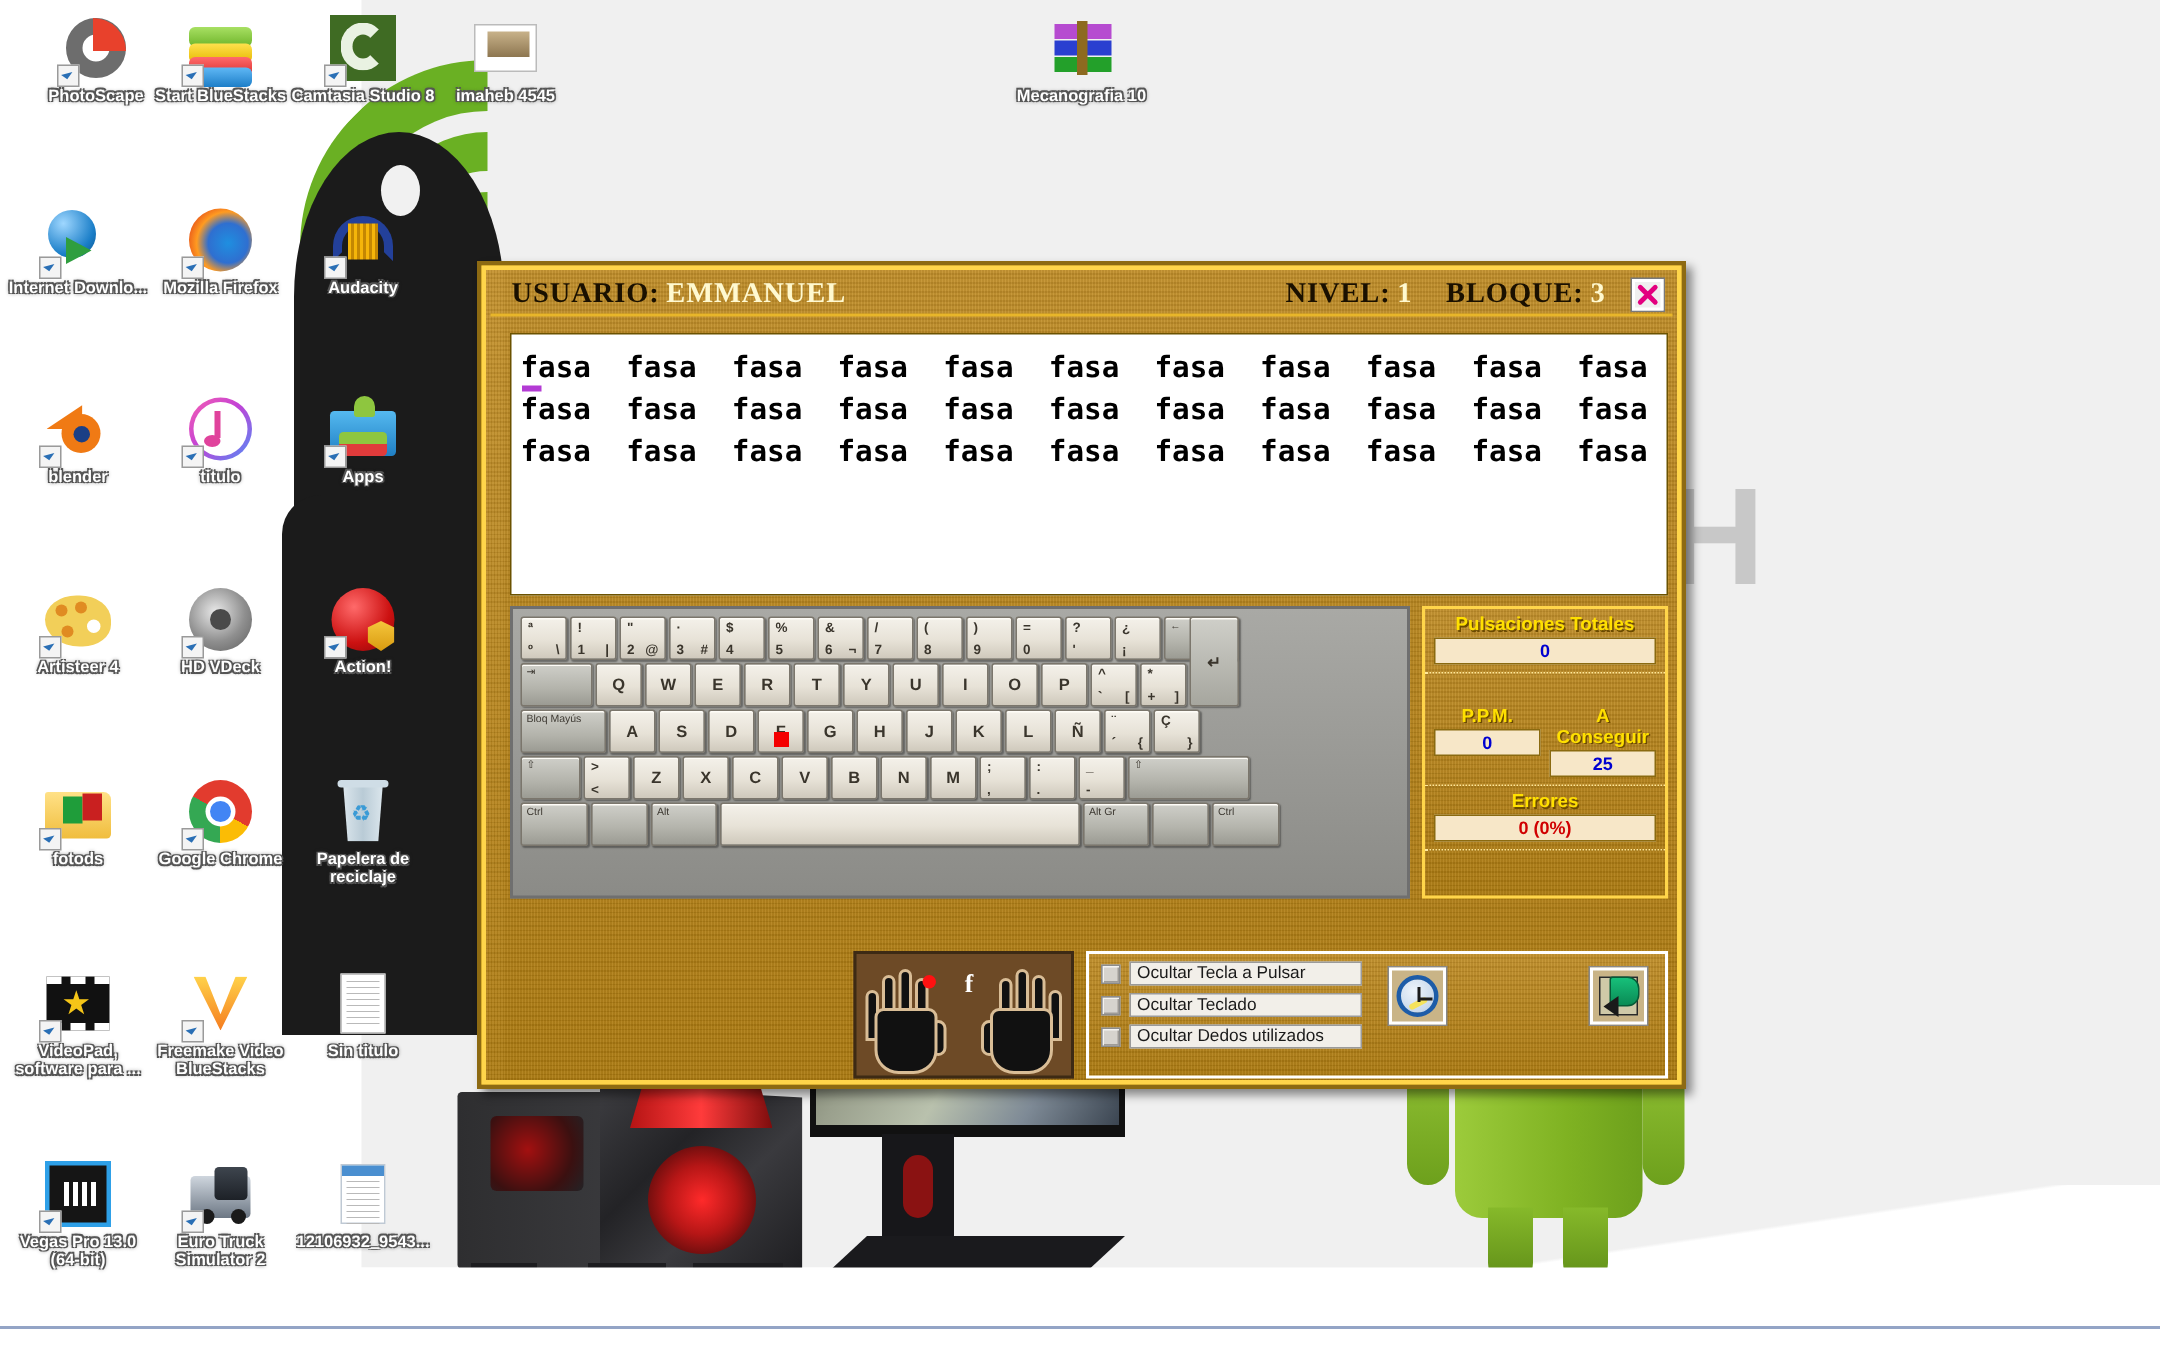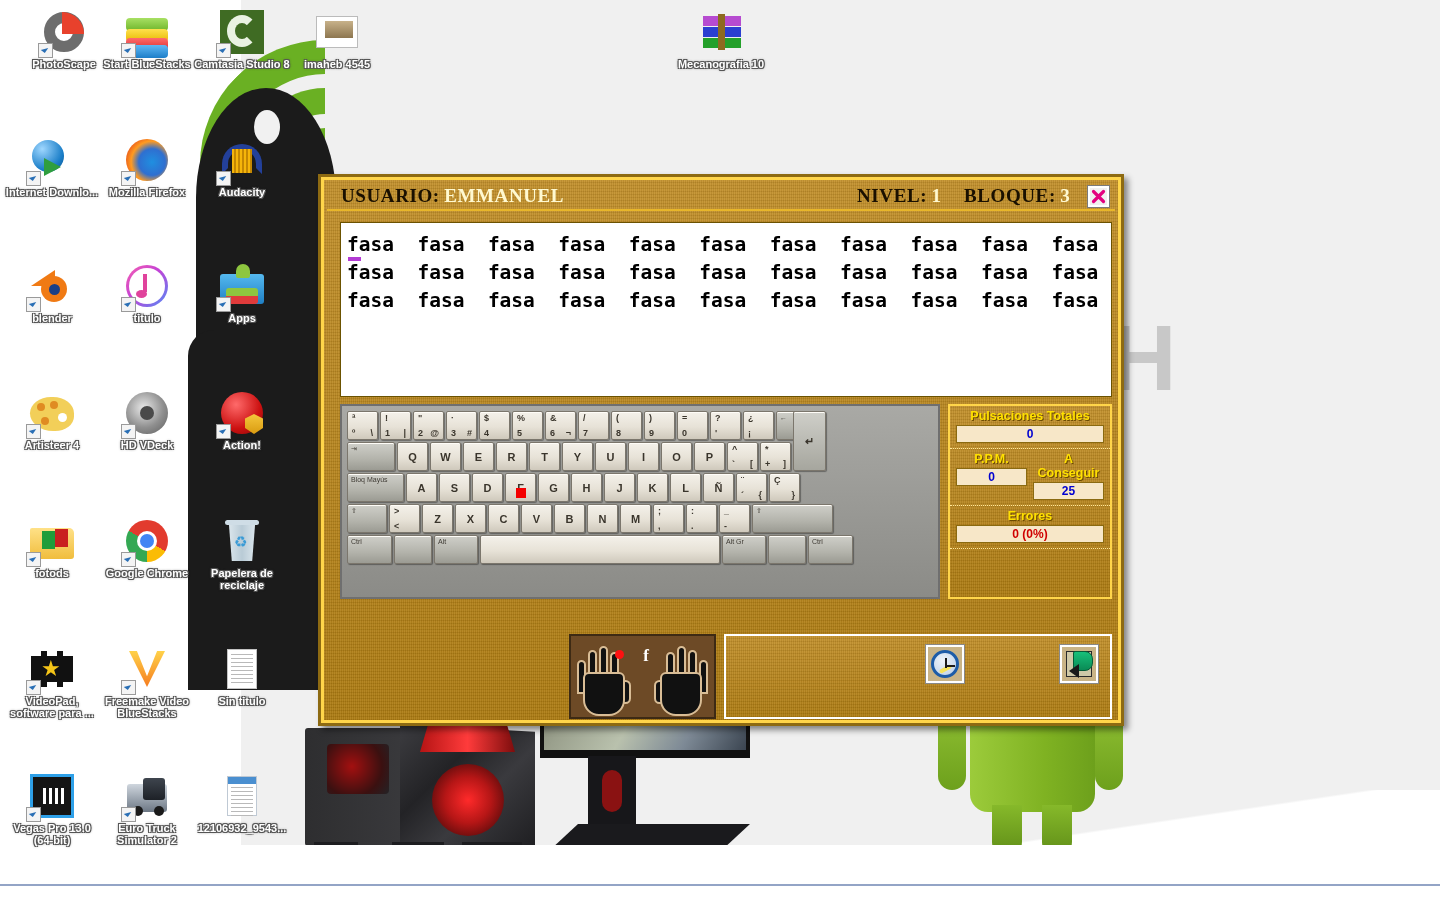--- a/index.html
+++ b/index.html
@@ -318,21 +318,21 @@
   }
   .stat-value {
     background:#f7e7c8; border:1px solid #8a6a10; text-align:center;
     font-size:12px; font-weight:bold; margin-top:2px; padding:1px 0;
     font-family:"Liberation Sans",sans-serif;
   }
   .v-blue { color:#0000d0; }
   .v-red  { color:#d00000; }
   .v-green{ color:#006400; }
   .stat-split { display:flex; gap:6px; }
-  .stat-split > div { flex:1; }
+  .stat-split > div { flex:1;margin-top:18px; }
 
   
   #hands-panel {
     position:absolute; left:245px; top:454px; width:147px; height:85px;
     background:#6d4a26; border:2px solid #3d2a14;
   }
   .hand { position:absolute; top:8px; width:58px; height:72px; }
   .hand.left  { left:4px; }
   .hand.right { right:4px; }
   .palm {
@@ -872,20 +872,34 @@
         <div class="thumb" style="left:2px;  top:36px;"></div>
         <div class="finger" style="left:14px; top:8px;  height:42px;"></div>
         <div class="finger" style="left:25px; top:2px;  height:48px;"></div>
         <div class="finger" style="left:36px; top:6px;  height:44px;"></div>
         <div class="finger" style="left:47px; top:16px; height:34px;"></div>
         <div class="palm" style="left:8px;"></div>
       </div>
     </div>
 
     <div id="options-panel" class="wood">
+      <div id="option-rows">
+          <div class="checkrow">
+            <div class="checkbox"></div>
+            <div class="checklabel">Ocultar Tecla a Pulsar</div>
+          </div>
+          <div class="checkrow">
+            <div class="checkbox"></div>
+            <div class="checklabel">Ocultar Teclado</div>
+          </div>
+          <div class="checkrow">
+            <div class="checkbox"></div>
+            <div class="checklabel">Ocultar Dedos utilizados</div>
+          </div>
+        </div>
 
       <div class="tool-btn" id="clock-button">
         <div class="clock-face">
           <div class="clock-yellow"></div>
           <div class="clock-hand" style="left:11px;top:5px;width:2px;height:10px;"></div>
           <div class="clock-hand" style="left:12px;top:12px;width:9px;height:2px;"></div>
         </div>
       </div>
 
       <div class="tool-btn" id="exit-button">

